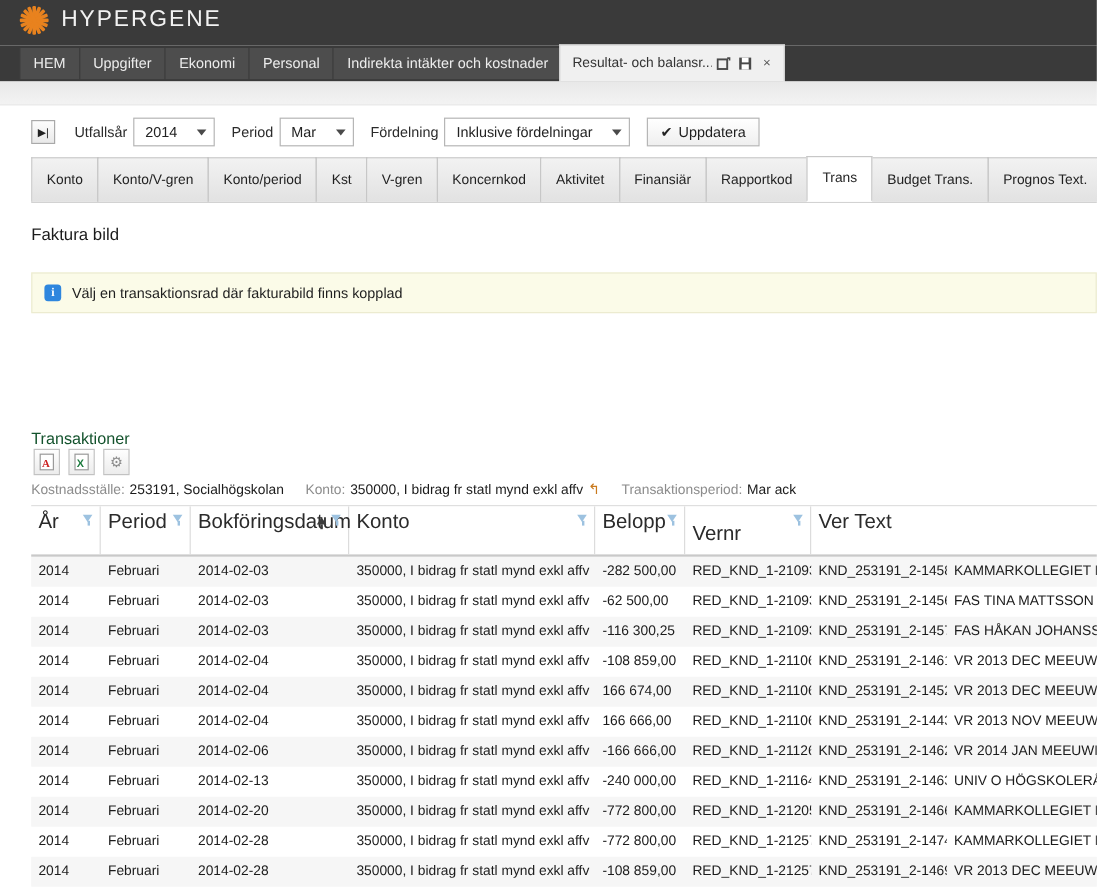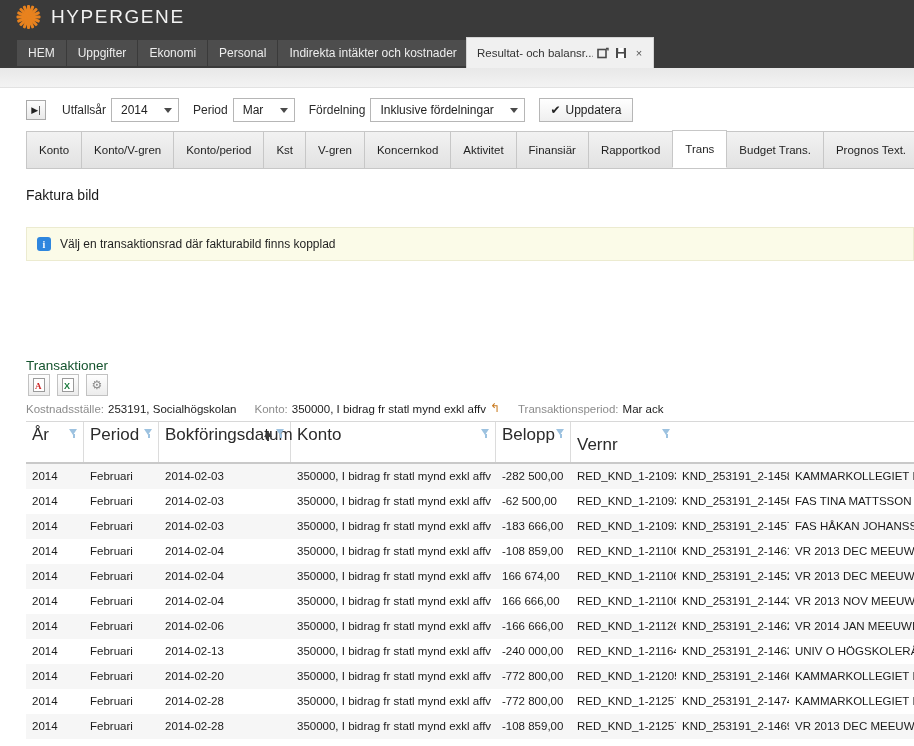--- a/index.html
+++ b/index.html
@@ -479,20 +479,24 @@
             <span class="hicons">
               <span class="funnel"></span>
             </span>
           </div>
           <div class="hcell c-vernr">
             <span class="hcell-label">Vernr</span>
             <span class="hicons">
               <span class="funnel"></span>
             </span>
           </div>
+          <div class="hcell c-vtext">
+            <span class="hcell-label">Ver Text</span>
+            <span class="hicons"></span>
+          </div>
         </div>
       <div class="grid-body" id="grid-body">
           <div class="row odd">
             <div class="cell c-ar">2014</div>
             <div class="cell c-per">Februari</div>
             <div class="cell c-bok">2014-02-03</div>
             <div class="cell c-konto">350000, I bidrag fr statl mynd exkl affv</div>
             <div class="cell c-bel num">-282 500,00</div>
             <div class="cell c-vernr">RED_KND_1-21093</div>
             <div class="cell c-vnrf">KND_253191_2-1458</div>
@@ -506,21 +510,21 @@
             <div class="cell c-bel num">-62 500,00</div>
             <div class="cell c-vernr">RED_KND_1-21093</div>
             <div class="cell c-vnrf">KND_253191_2-1456</div>
             <div class="cell c-vtext">FAS TINA MATTSSON 201</div>
           </div>
           <div class="row odd">
             <div class="cell c-ar">2014</div>
             <div class="cell c-per">Februari</div>
             <div class="cell c-bok">2014-02-03</div>
             <div class="cell c-konto">350000, I bidrag fr statl mynd exkl affv</div>
-            <div class="cell c-bel num">-183 666,00</div>
+            <div class="cell c-bel num">-116 300,25</div>
             <div class="cell c-vernr">RED_KND_1-21093</div>
             <div class="cell c-vnrf">KND_253191_2-1457</div>
             <div class="cell c-vtext">FAS HÅKAN JOHANSSON</div>
           </div>
           <div class="row even">
             <div class="cell c-ar">2014</div>
             <div class="cell c-per">Februari</div>
             <div class="cell c-bok">2014-02-04</div>
             <div class="cell c-konto">350000, I bidrag fr statl mynd exkl affv</div>
             <div class="cell c-bel num">-108 859,00</div>

